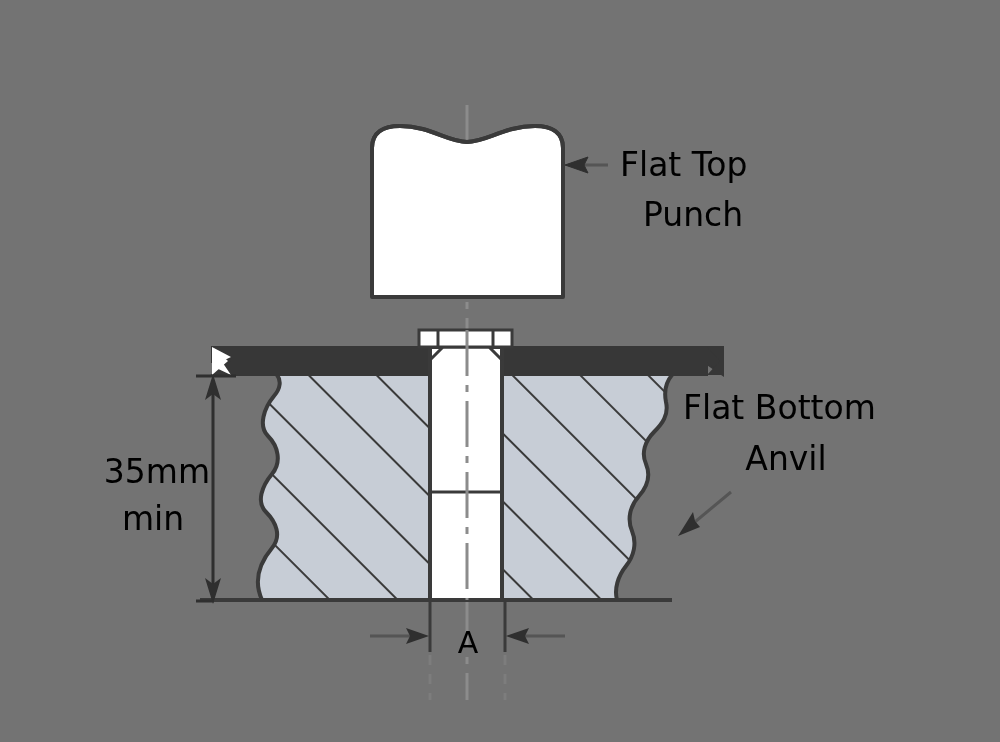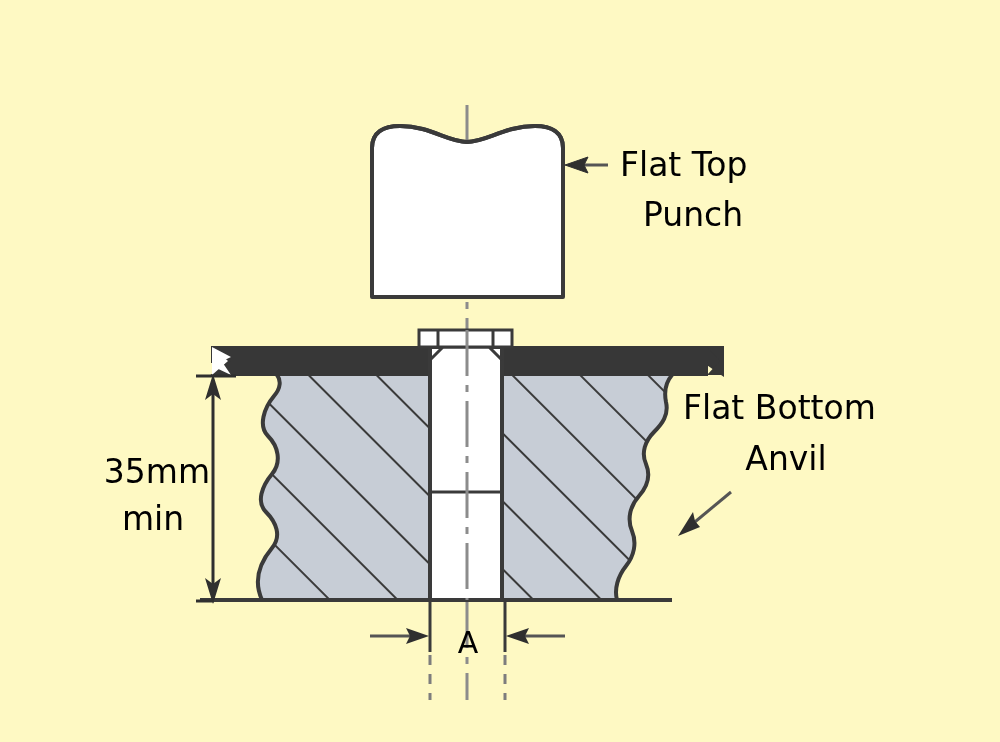--- a/index.html
+++ b/index.html
@@ -10,21 +10,21 @@
   body {
     width: 1000px;
     height: 742px;
     font-family: "DejaVu Sans", "Liberation Sans", sans-serif;
     overflow: hidden;
   }
   #diagram-root {
     position: relative;
     width: 1000px;
     height: 742px;
-    background: #fef9c3;
+    background: #737373;
   }
   svg#fig {
     display: block;
     width: 1000px;
     height: 742px;
   }
   .lbl {
     font-family: "DejaVu Sans", "Liberation Sans", sans-serif;
     fill: #000000;
   }

